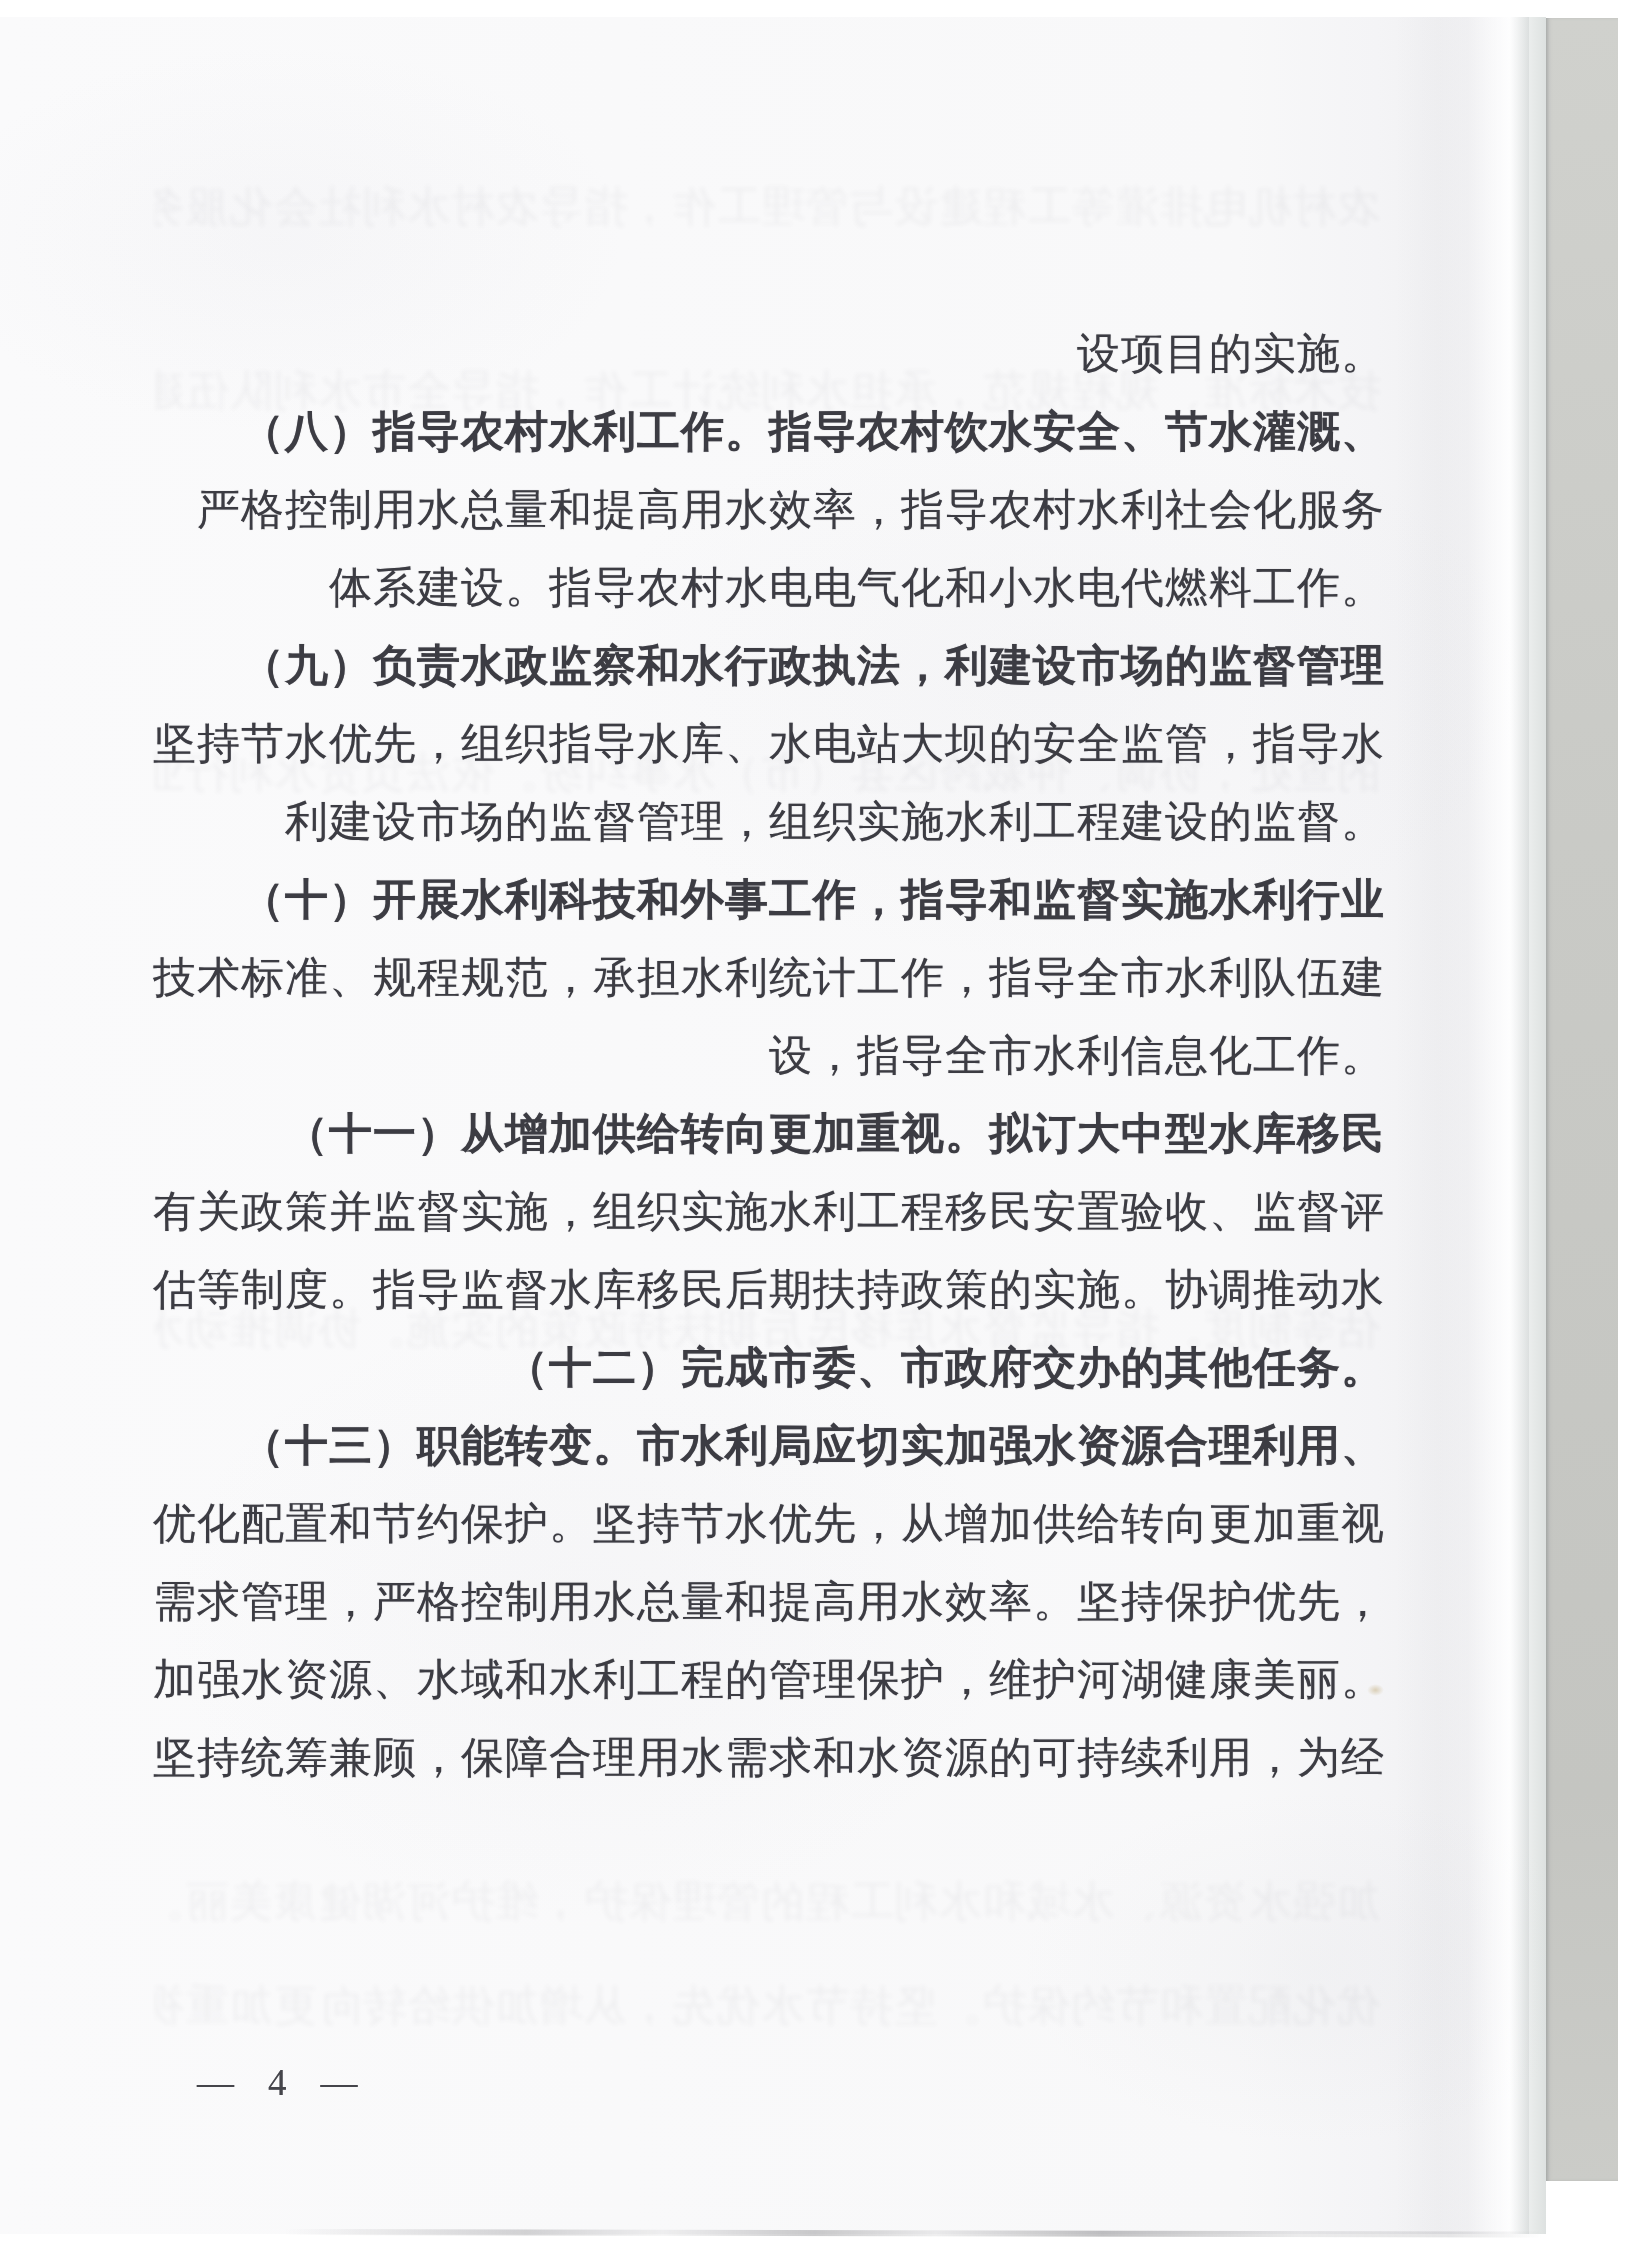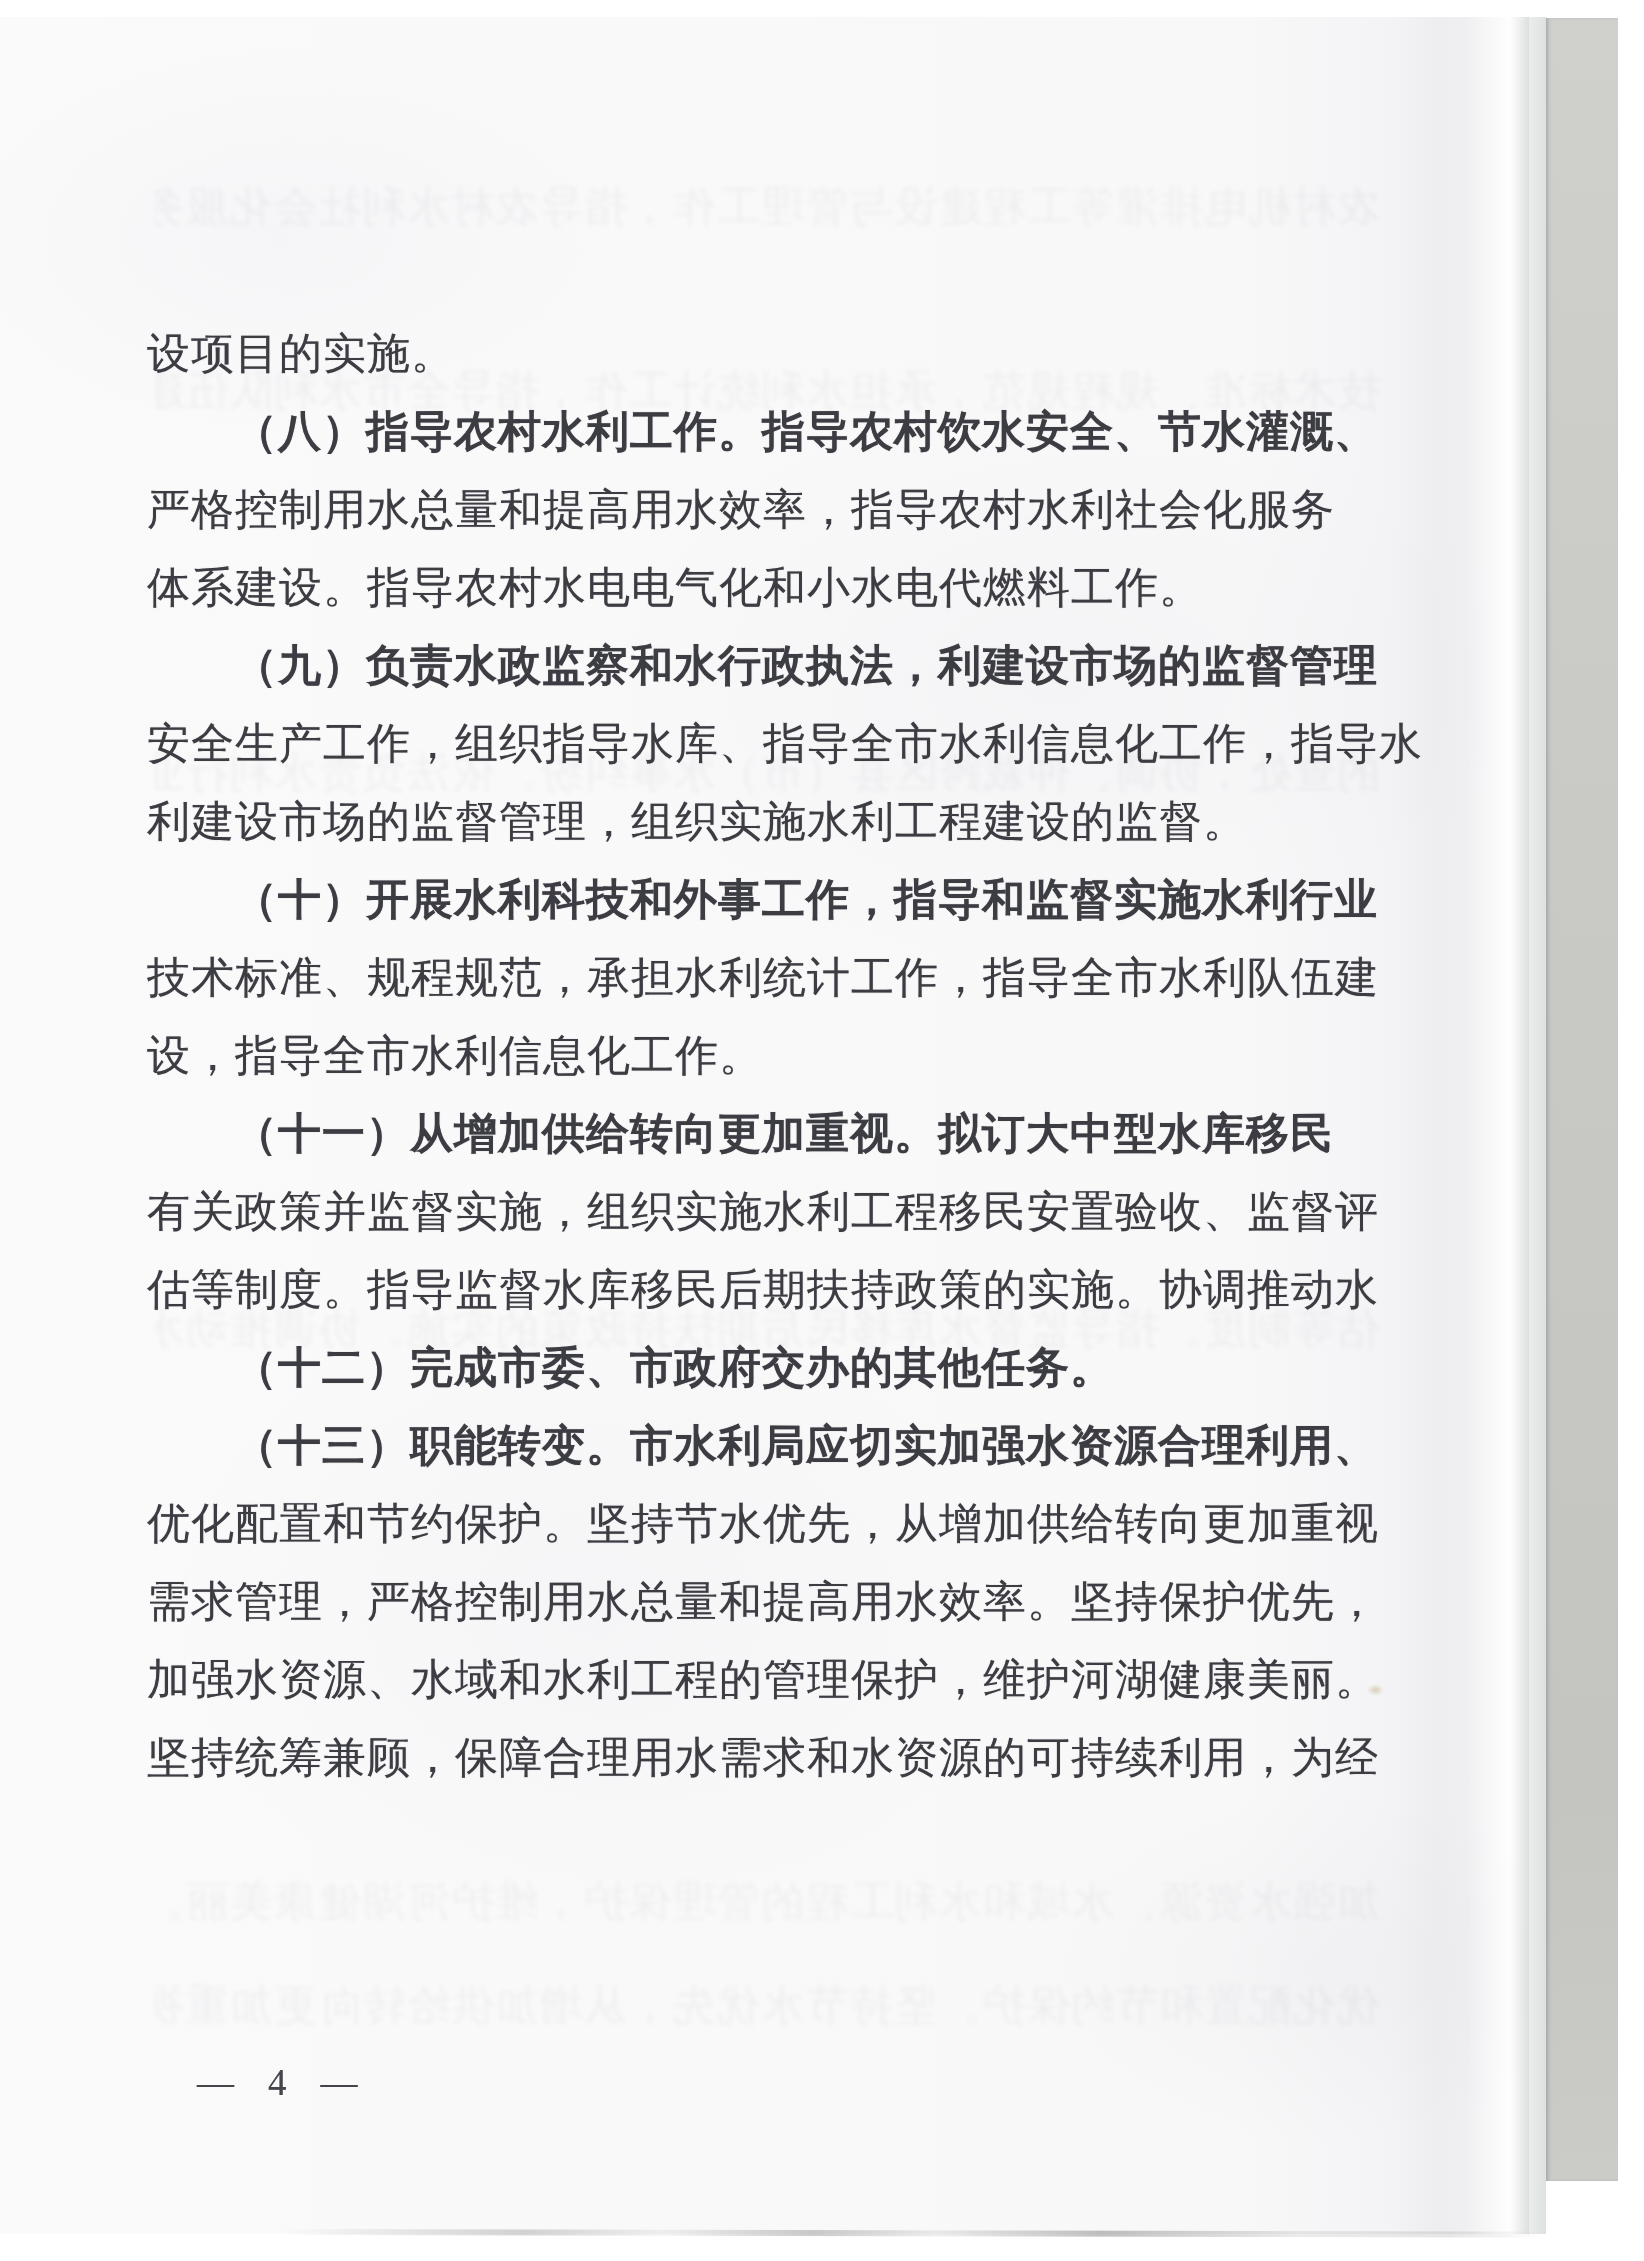--- a/index.html
+++ b/index.html
@@ -44,21 +44,21 @@
     content:"";position:absolute;top:0;bottom:0;right:17px;width:135px;
     background:linear-gradient(90deg,rgba(0,0,0,0) 0%,rgba(160,160,170,.07) 55%,rgba(255,255,255,.55) 86%,rgba(150,158,160,.18) 100%);
   }
 
   
   .textblock{
     position:absolute;left:147px;top:298px;width:1238px;
     font-size:43px;letter-spacing:1px;color:#3c3c43;
     text-shadow:0 0 0.8px rgba(62,62,70,.55);
   }
-  .line{height:78px;line-height:78px;white-space:nowrap;}
+  .line{height:78px;line-height:78px;white-space:nowrap;text-align:right;}
   .para{padding-left:87px;font-weight:bold;}
 
   
   .ghost{
     position:absolute;left:155px;width:1225px;
     font-size:43px;letter-spacing:1.3px;color:#50505c;
     opacity:.055;filter:blur(1.9px);transform:scaleX(-1);
     white-space:nowrap;overflow:hidden;pointer-events:none;
   }
 
@@ -91,21 +91,21 @@
     <div class="ghost" style="top:1960px">优化配置和节约保护。坚持节水优先，从增加供给转向更加重视</div>
 
     <div class="stain"></div>
 
     <div class="textblock">
       <div class="line">设项目的实施。</div>
       <div class="line para">（八）指导农村水利工作。指导农村饮水安全、节水灌溉、</div>
       <div class="line">严格控制用水总量和提高用水效率，指导农村水利社会化服务</div>
       <div class="line">体系建设。指导农村水电电气化和小水电代燃料工作。</div>
       <div class="line para">（九）负责水政监察和水行政执法，利建设市场的监督管理</div>
-      <div class="line">安全生产工作，组织指导水库、指导全市水利信息化工作，指导水</div>
+      <div class="line">坚持节水优先，组织指导水库、水电站大坝的安全监管，指导水</div>
       <div class="line">利建设市场的监督管理，组织实施水利工程建设的监督。</div>
       <div class="line para">（十）开展水利科技和外事工作，指导和监督实施水利行业</div>
       <div class="line">技术标准、规程规范，承担水利统计工作，指导全市水利队伍建</div>
       <div class="line">设，指导全市水利信息化工作。</div>
       <div class="line para">（十一）从增加供给转向更加重视。拟订大中型水库移民</div>
       <div class="line">有关政策并监督实施，组织实施水利工程移民安置验收、监督评</div>
       <div class="line">估等制度。指导监督水库移民后期扶持政策的实施。协调推动水</div>
       <div class="line para">（十二）完成市委、市政府交办的其他任务。</div>
       <div class="line para">（十三）职能转变。市水利局应切实加强水资源合理利用、</div>
       <div class="line">优化配置和节约保护。坚持节水优先，从增加供给转向更加重视</div>

